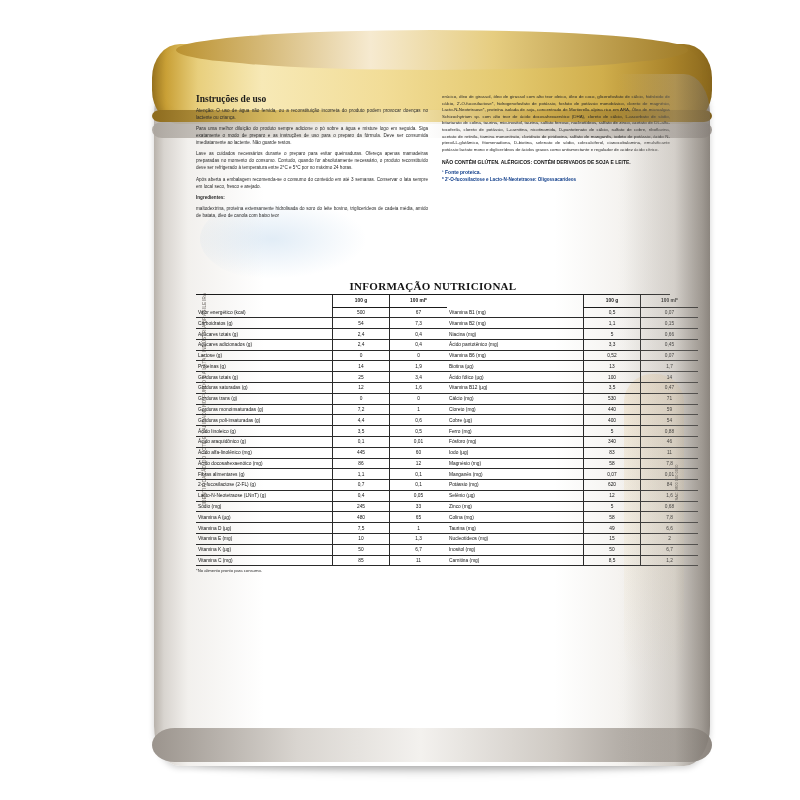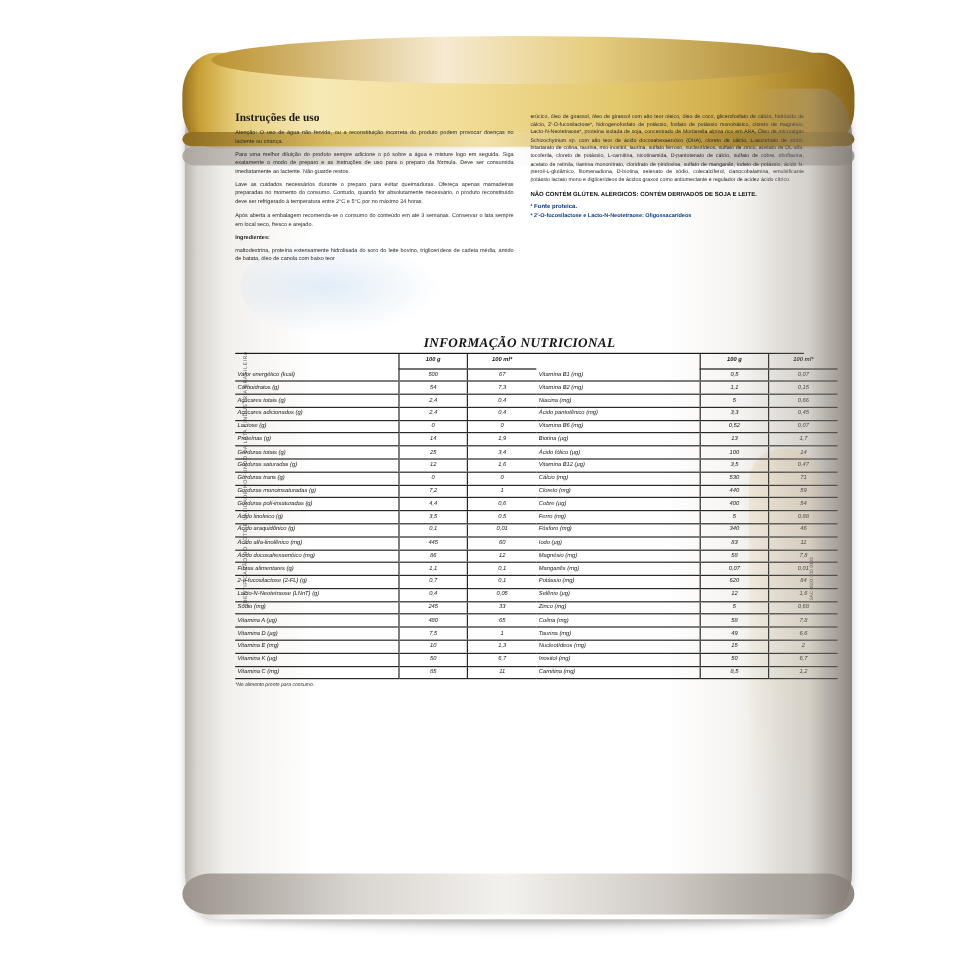--- a/index.html
+++ b/index.html
@@ -118,21 +118,21 @@
   .col-right p{
     margin:0 0 4px 0;font-size:4.4px;line-height:1.5;text-align:justify;color:#262626;
   }
   .claims{margin-top:6px;}
   .claims .c1{font-size:5px;font-weight:700;color:#111;margin:0 0 2px 0;}
   .claims .c2{font-size:5px;font-weight:700;color:#0f3d8a;margin:0 0 1px 0;}
   .claims .c3{font-size:4.6px;font-weight:700;color:#0f3d8a;margin:0;}
 
   
   .nut{
-    position:absolute;left:42px;top:236px;width:474px;font-style:italic;
+    position:absolute;left:42px;top:236px;width:474px;
   }
   .nut-title{
     text-align:center;font-size:11px;font-weight:700;letter-spacing:.3px;
     font-family:"Liberation Serif", serif;margin-bottom:2px;color:#141414;
   }
   .nut-rule{height:1.4px;background:#1a1a1a;margin-bottom:0px;}
   .nut-grid{display:flex;gap:0px;}
   table.nt{
     border-collapse:collapse;width:237px;table-layout:fixed;
     font-size:4.8px;color:#141414;

